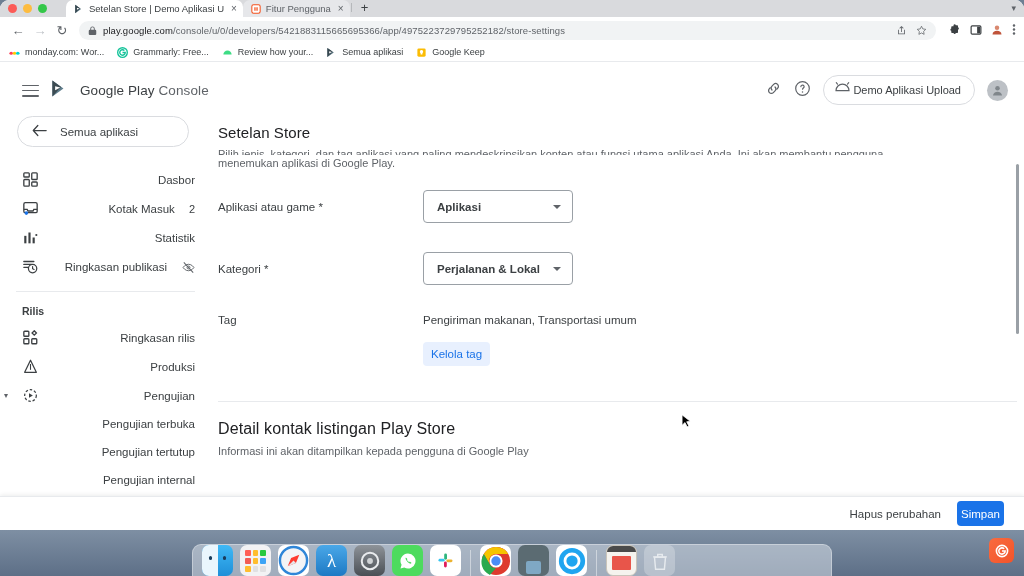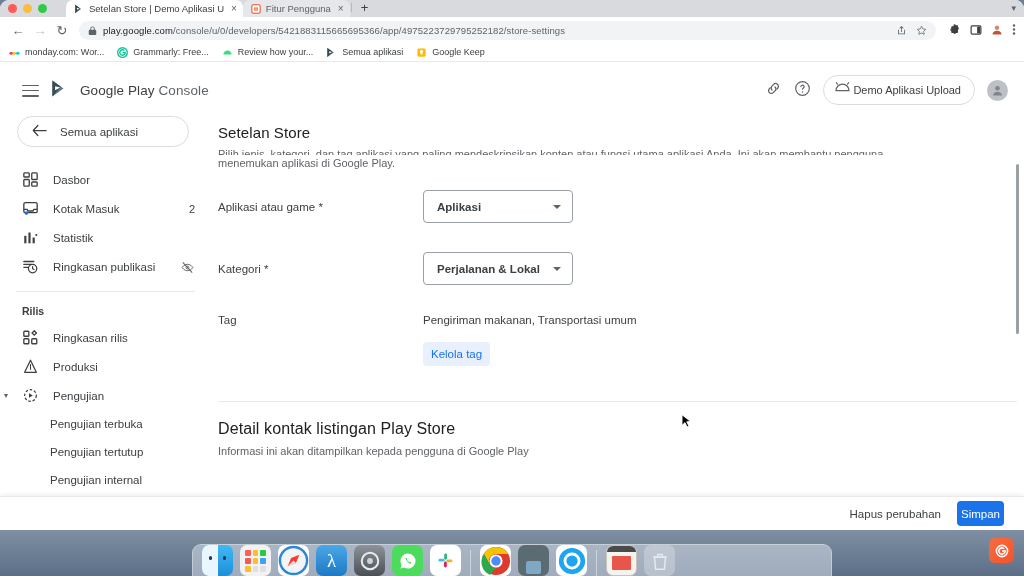--- a/index.html
+++ b/index.html
@@ -56,21 +56,21 @@
   .brandrow { display:flex; align-items:center; gap:11px; padding:17px 0 0 22px; }
   .hamb { width:17px; height:12px; display:flex; flex-direction:column; justify-content:space-between; }
   .hamb i { height:1.6px; background:#5f6368; border-radius:1px; display:block; }
   .brandtxt { font-size:13.5px; color:#5f6368; letter-spacing:.1px; white-space:nowrap; }
   .brandtxt b { color:#3c4043; font-weight:500; }
 
   .backbtn { margin:14px 22px 0 17px; height:31px; border:1px solid #dadce0; border-radius:17px;
              display:flex; align-items:center; gap:13px; padding-left:14px; }
   .backbtn .lbl { font-size:11.5px; color:#3c4043; }
 
-  .navlist { margin-top:18px; }
+  .navlist { margin-top:18px;text-align:right; }
   .navitem { height:29px; display:flex; align-items:center; padding-left:22px; padding-right:16px; gap:14px; }
   .navitem .ico { width:17px; height:17px; flex:none; display:flex; align-items:center; justify-content:center; }
   .navitem .lbl { font-size:11.5px; color:#3c4043; flex:1; white-space:nowrap; }
   .navitem .badge { font-size:11px; color:#3c4043; }
   .navitem .trail { width:14px; height:14px; flex:none; }
   .navitem.sub { padding-left:50px; height:28px; }
   .navitem.sub .lbl { font-size:11.5px; color:#3c4043; }
   .navitem .caret { position:absolute; left:4px; font-size:8px; color:#5f6368; }
   .navitem.hascaret { position:relative; }
   .divider { height:1px; background:#e8eaed; margin:10px 16px 0 16px; }

